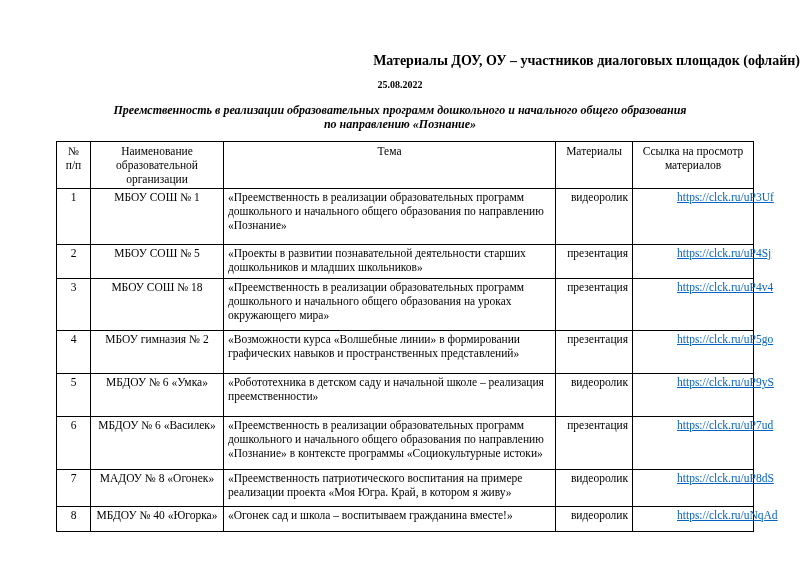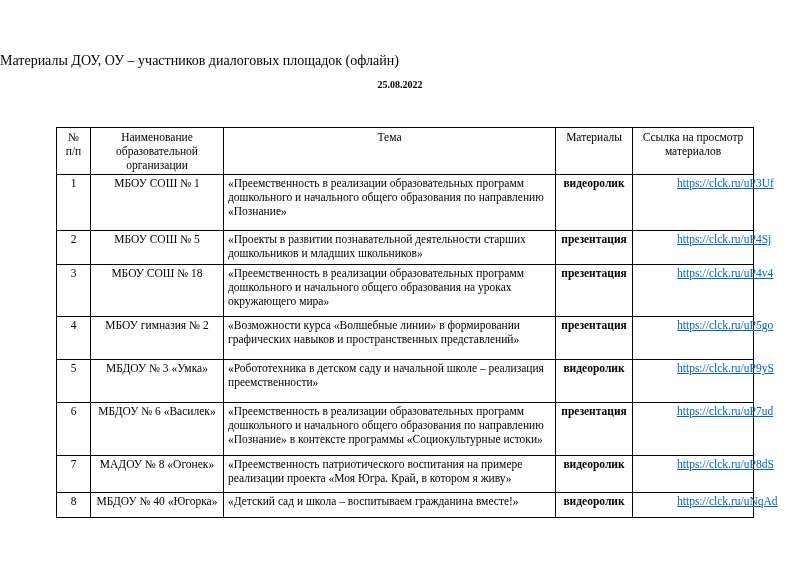--- a/index.html
+++ b/index.html
@@ -4,22 +4,22 @@
 <style>
   * { margin: 0; padding: 0; box-sizing: border-box; }
   html, body { width: 800px; height: 566px; background: #ffffff; }
   body {
     font-family: "Liberation Serif", "DejaVu Serif", serif;
     color: #000000;
     overflow: hidden;
   }
   .page { padding-top: 52px; }
   .doc-title {
-    text-align: left;
-    font-weight: normal;
+    text-align: right;
+    font-weight: bold;
     font-size: 14px;
     line-height: 17px;
   }
   .doc-date {
     text-align: center;
     font-weight: bold;
     font-size: 10px;
     line-height: 17px;
     margin-top: 7px;
   }
@@ -56,40 +56,41 @@
   tbody tr:nth-child(2) { height: 34px; }
   tbody tr:nth-child(3) { height: 52px; }
   tbody tr:nth-child(4) { height: 43px; }
   tbody tr:nth-child(5) { height: 43px; }
   tbody tr:nth-child(6) { height: 53px; }
   tbody tr:nth-child(7) { height: 37px; }
   tbody tr:nth-child(8) { height: 25px; }
   td.c-num { text-align: center; }
   td.c-org { text-align: center; }
   td.c-topic { text-align: left; }
-  td.c-mat { text-align: center; padding-left: 2px; padding-right: 2px; font-weight: bold; }
+  td.c-mat { text-align: right; padding-left: 2px; padding-right: 2px; }
   td.c-link { text-align: left; }
   td.c-link a {
     color: #0563C1;
     text-decoration: underline;
     cursor: pointer;
     padding-left: 40px;
   }
 </style>
 </head>
 <body>
 
 <div class="page">
 
   <div class="doc-title">Материалы ДОУ, ОУ – участников диалоговых площадок (офлайн)</div>
 
   <div class="doc-date">25.08.2022</div>
 
   <div class="doc-subtitle">
-    <br>
+    <span>Преемственность в реализации образовательных программ дошкольного и начального общего образования</span><br>
+    <span>по направлению «Познание»</span>
   </div>
 
   <table class="materials" id="materials-table">
     <colgroup>
       <col style="width:34px">
       <col style="width:133px">
       <col style="width:332px">
       <col style="width:77px">
       <col style="width:121px">
     </colgroup>
@@ -139,21 +140,21 @@
     <td class="c-org">МБОУ гимназия № 2</td>
     <td class="c-topic">«Возможности курса «Волшебные линии» в формировании графических навыков и пространственных представлений»</td>
     <td class="c-mat">презентация</td>
     <td class="c-link">
       <a>https://clck.ru/uP5go</a>
     </td>
   </tr>
 
   <tr>
     <td class="c-num">5</td>
-    <td class="c-org">МБДОУ № 3 «Умка»</td>
+    <td class="c-org">МБДОУ № 6 «Умка»</td>
     <td class="c-topic">«Робототехника в детском саду и начальной школе – реализация преемственности»</td>
     <td class="c-mat">видеоролик</td>
     <td class="c-link">
       <a>https://clck.ru/uP9yS</a>
     </td>
   </tr>
 
   <tr>
     <td class="c-num">6</td>
     <td class="c-org">МБДОУ № 6 «Василек»</td>
@@ -170,21 +171,21 @@
     <td class="c-topic">«Преемственность патриотического воспитания на примере реализации проекта «Моя Югра. Край, в котором я живу»</td>
     <td class="c-mat">видеоролик</td>
     <td class="c-link">
       <a>https://clck.ru/uP8dS</a>
     </td>
   </tr>
 
   <tr>
     <td class="c-num">8</td>
     <td class="c-org">МБДОУ № 40 «Югорка»</td>
-    <td class="c-topic">«Детский сад и школа – воспитываем гражданина вместе!»</td>
+    <td class="c-topic">«Огонек сад и школа – воспитываем гражданина вместе!»</td>
     <td class="c-mat">видеоролик</td>
     <td class="c-link">
       <a>https://clck.ru/uNqAd</a>
     </td>
   </tr>
 </tbody>
   </table>
 
 </div>
 

